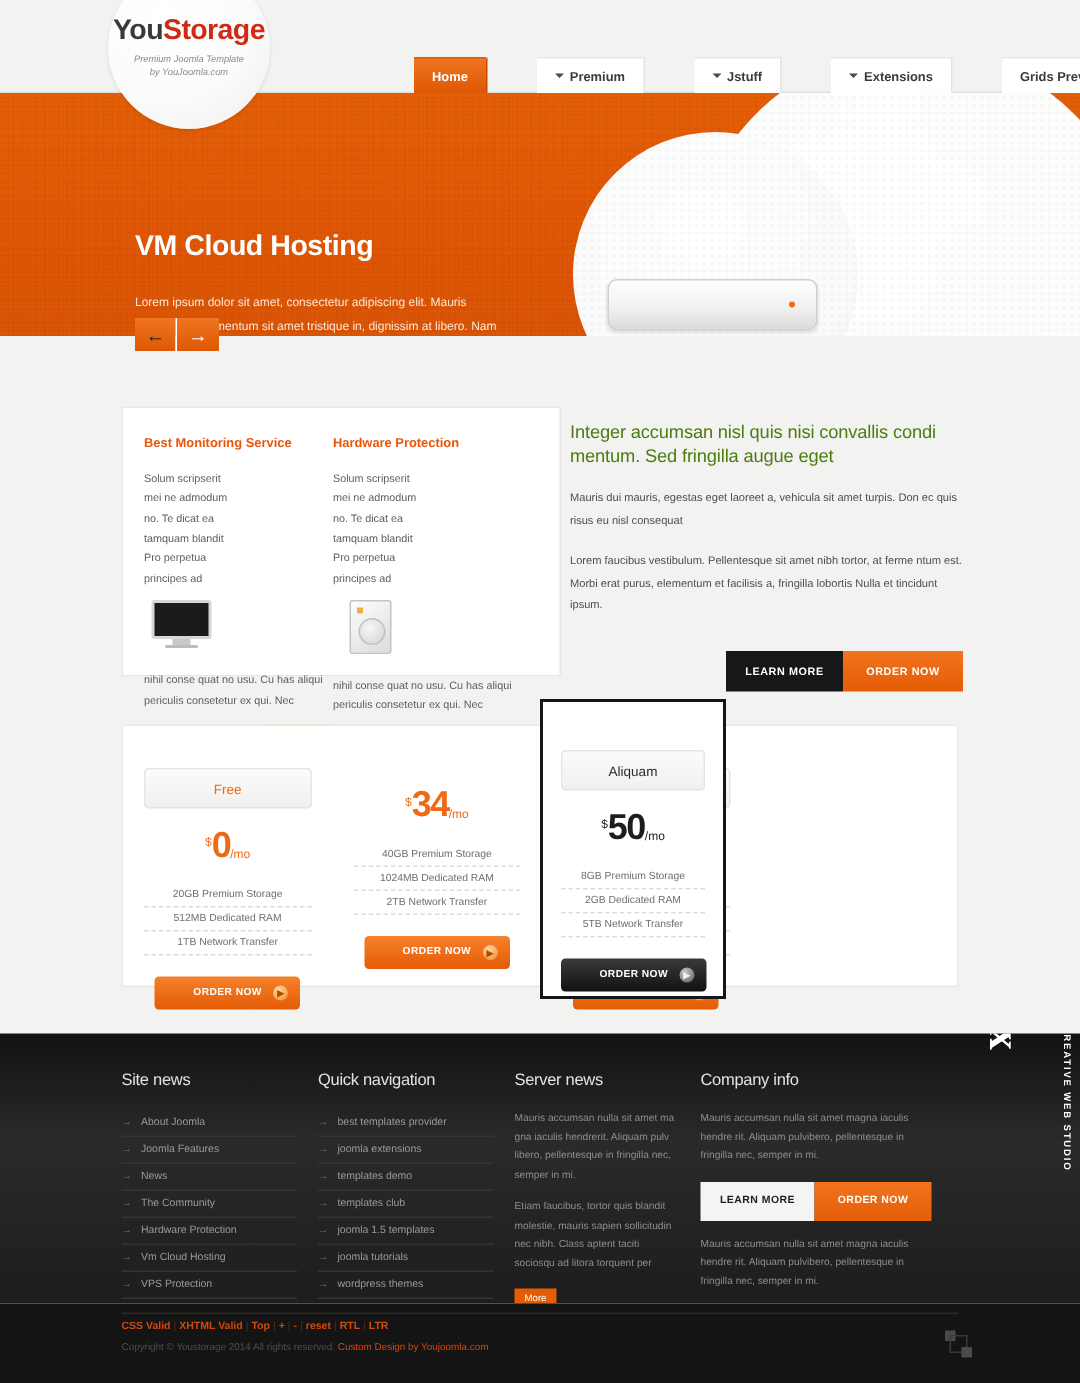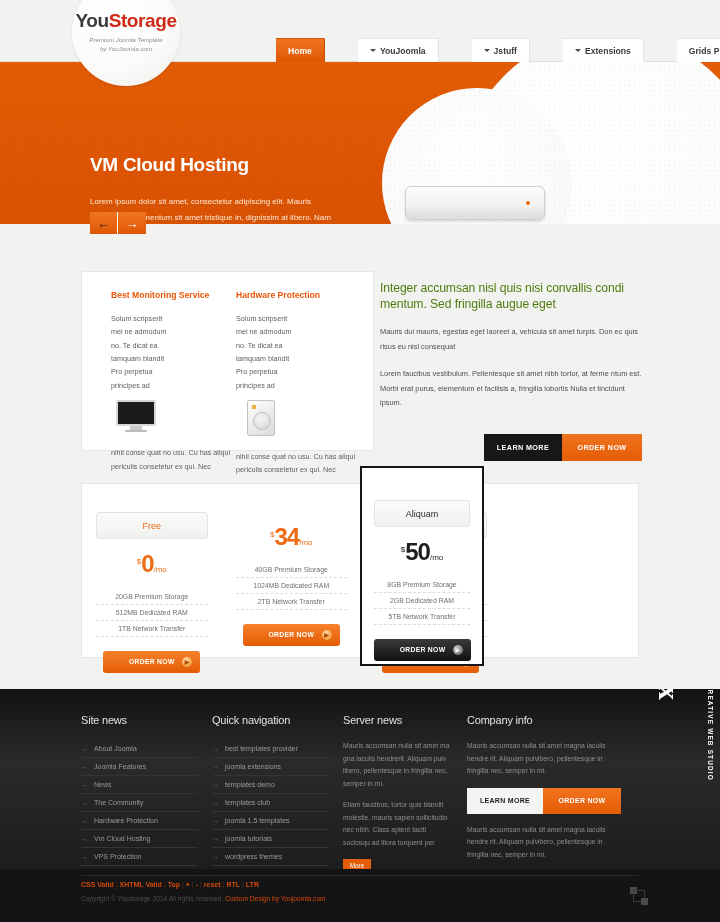--- a/index.html
+++ b/index.html
@@ -113,21 +113,21 @@
   .slider-btn.prev { color: #231f1c; }
   .slider-btn.next { color: #ffffff; border-right: none; }
 
   
   .main { position: absolute; top: 224px; left: 0; width: 720px; height: 465px; background: #f2f2f0; }
 
   .feat-panel {
     position: absolute; left: 81px; top: 47px; width: 293px; height: 180px;
     background: #ffffff; border: 1px solid #e6e6e4;
   }
-  .feat-grid { display: flex; padding: 18px 14px 0 14px; gap: 2px; margin-left: 15px; }
+  .feat-grid { display: flex; padding: 18px 14px 0 14px; gap: 2px; }
   .feat-col { width: 124px; }
   .feat-title { font-size: 8.6px; font-weight: bold; color: #e8560a; margin-bottom: 12px; }
   .feat-body { display: flex; gap: 4px; flex-direction: column; }
   .feat-text { font-size: 7.2px; line-height: 1.85; color: #5e5e5c; width: 62px; }
   .feat-icon { width: 50px; display: flex; align-items: flex-start; justify-content: center; padding-top: 4px; }
   .monitor { width: 40px; }
   .monitor-screen { width: 40px; height: 26px; border-radius: 2px; background: #1b1b1b; border: 2px solid #d7d7d5; }
   .monitor-stand { width: 12px; height: 4px; margin: 0 auto; background: #c9c9c7; }
   .monitor-base { width: 22px; height: 2.5px; margin: 0 auto; background: #bcbcba; border-radius: 1px; }
   .hdd {
@@ -284,21 +284,21 @@
         <div>Premium Joomla Template</div>
         <div>by YouJoomla.com</div>
       </div>
     </div>
     <div class="nav" id="nav">
         <div class="nav-item active">
           <span>Home</span>
         </div>
         <div class="nav-item">
           <span class="caret"></span>
-          <span>YouJoomla</span>
+          <span>Premium</span>
         </div>
         <div class="nav-item">
           <span class="caret"></span>
           <span>Jstuff</span>
         </div>
         <div class="nav-item">
           <span class="caret"></span>
           <span>Extensions</span>
         </div>
         <div class="nav-item">

